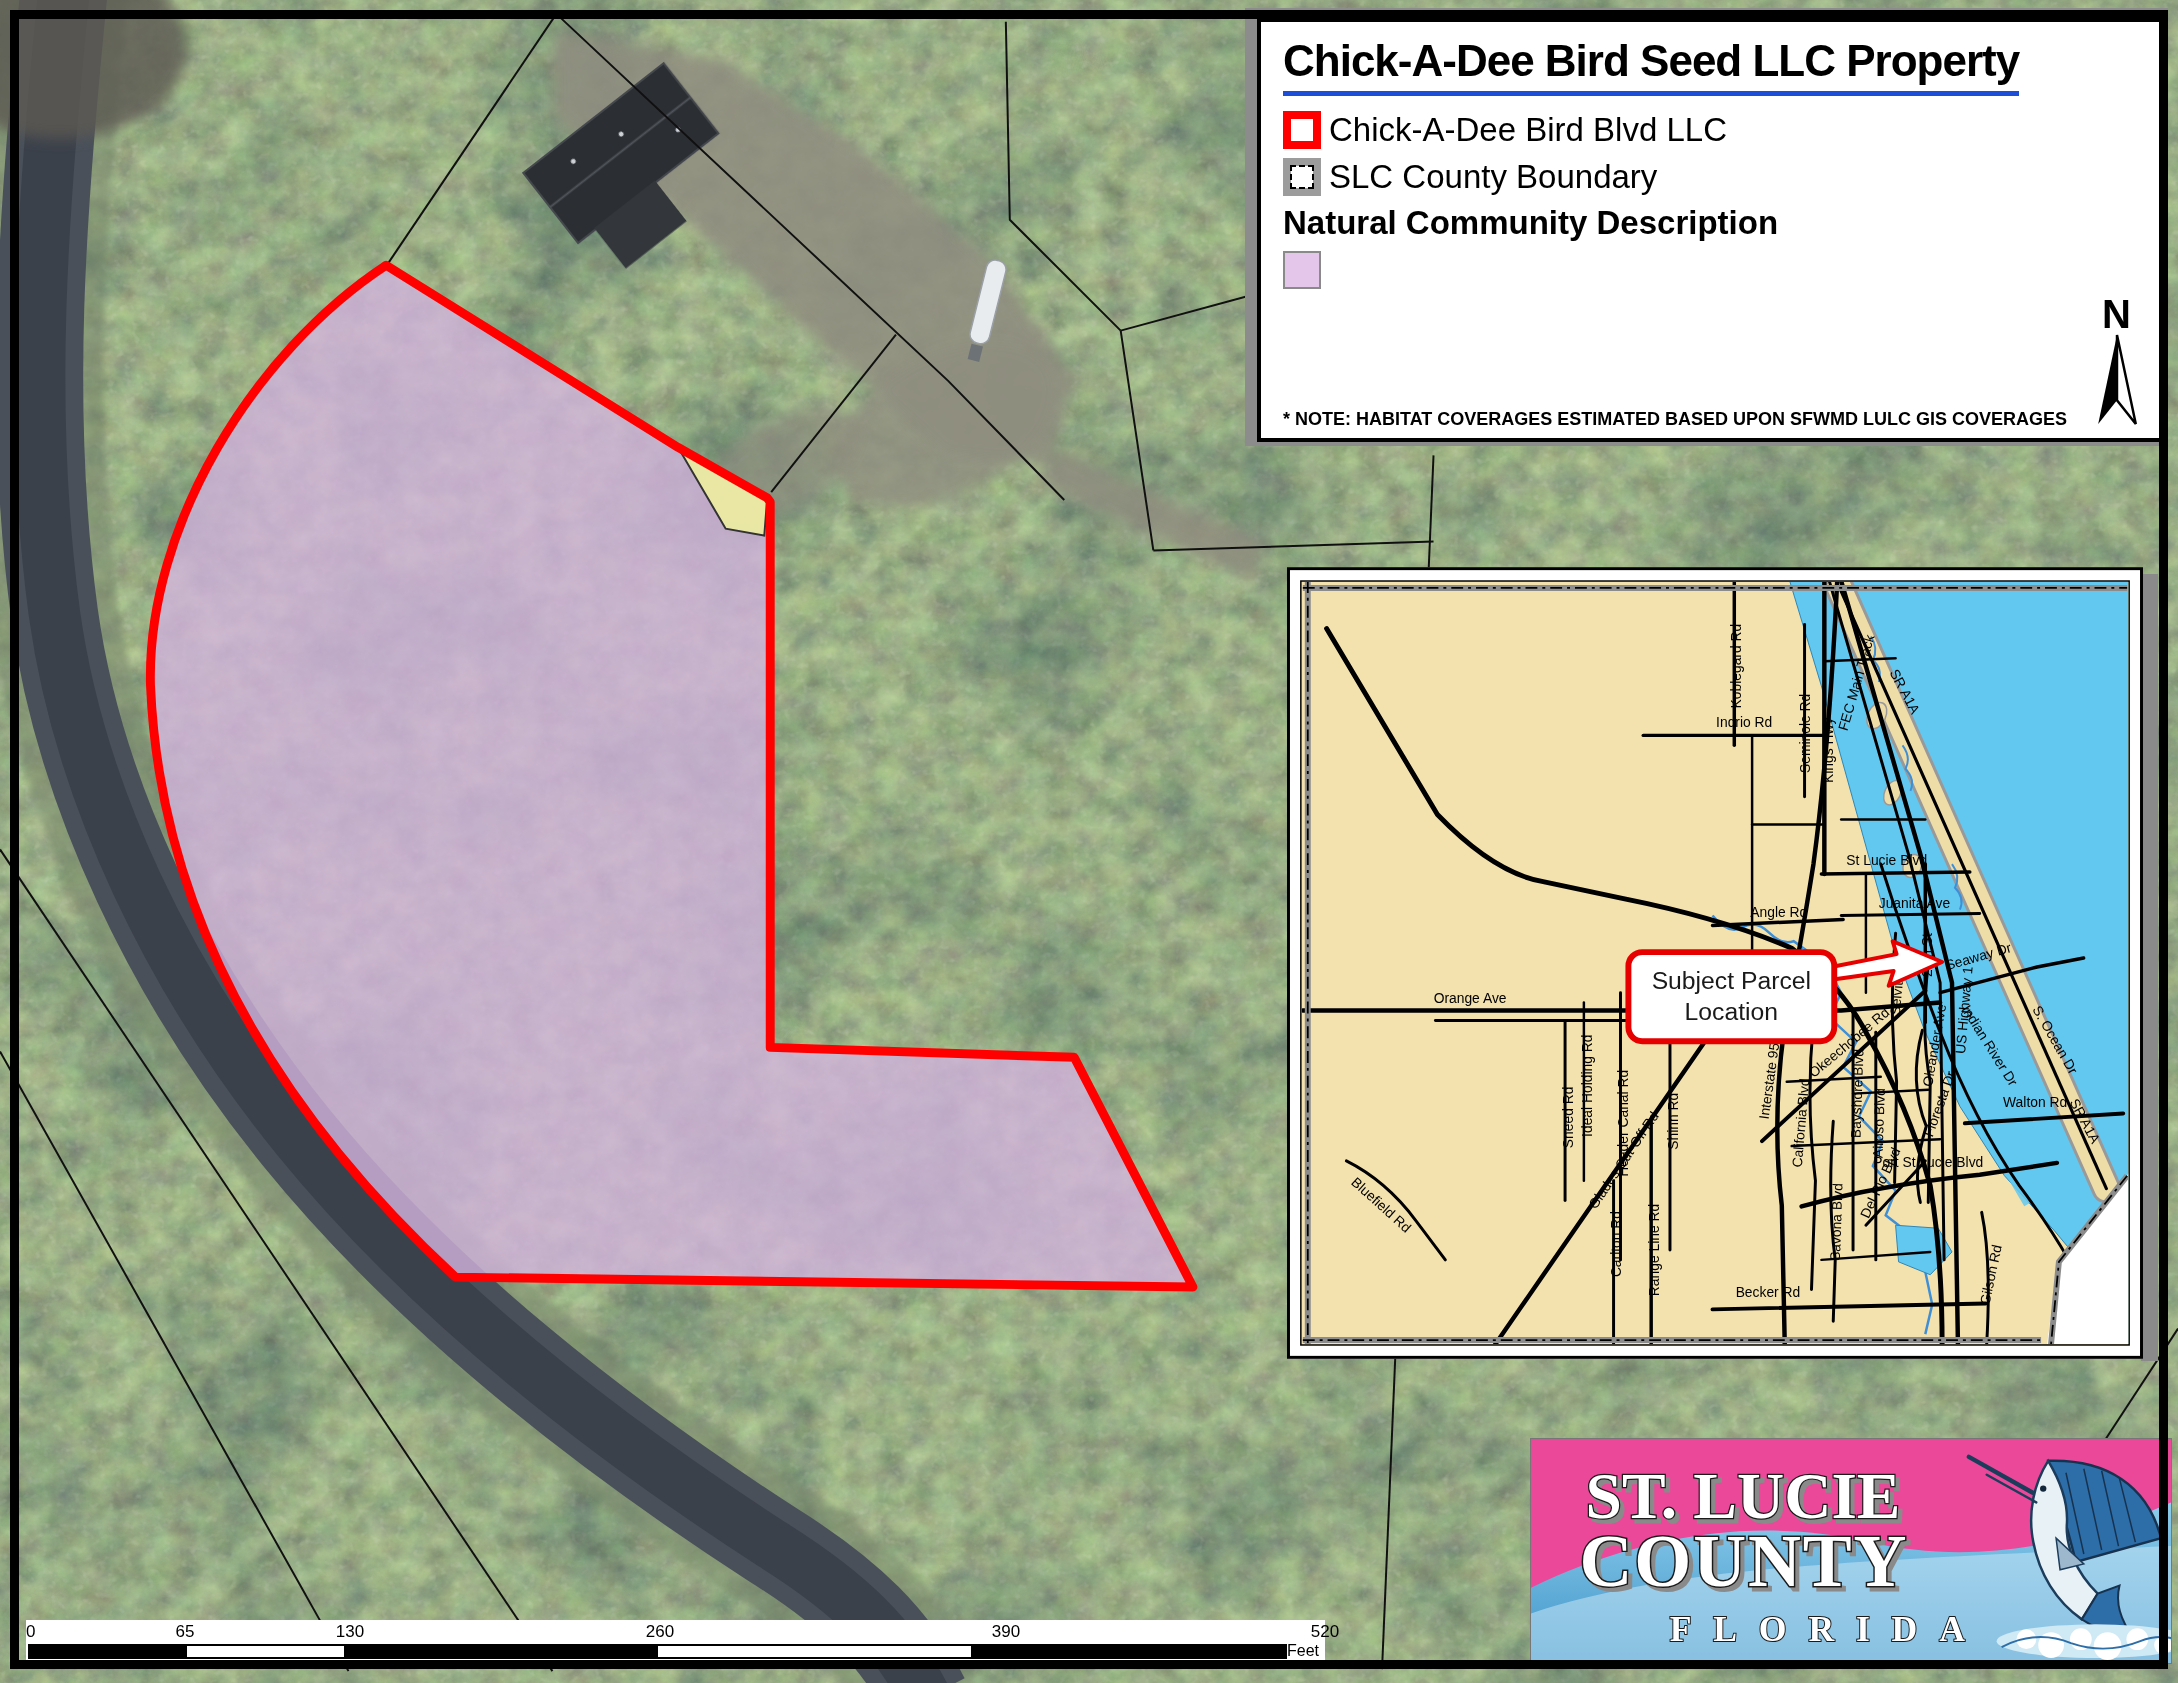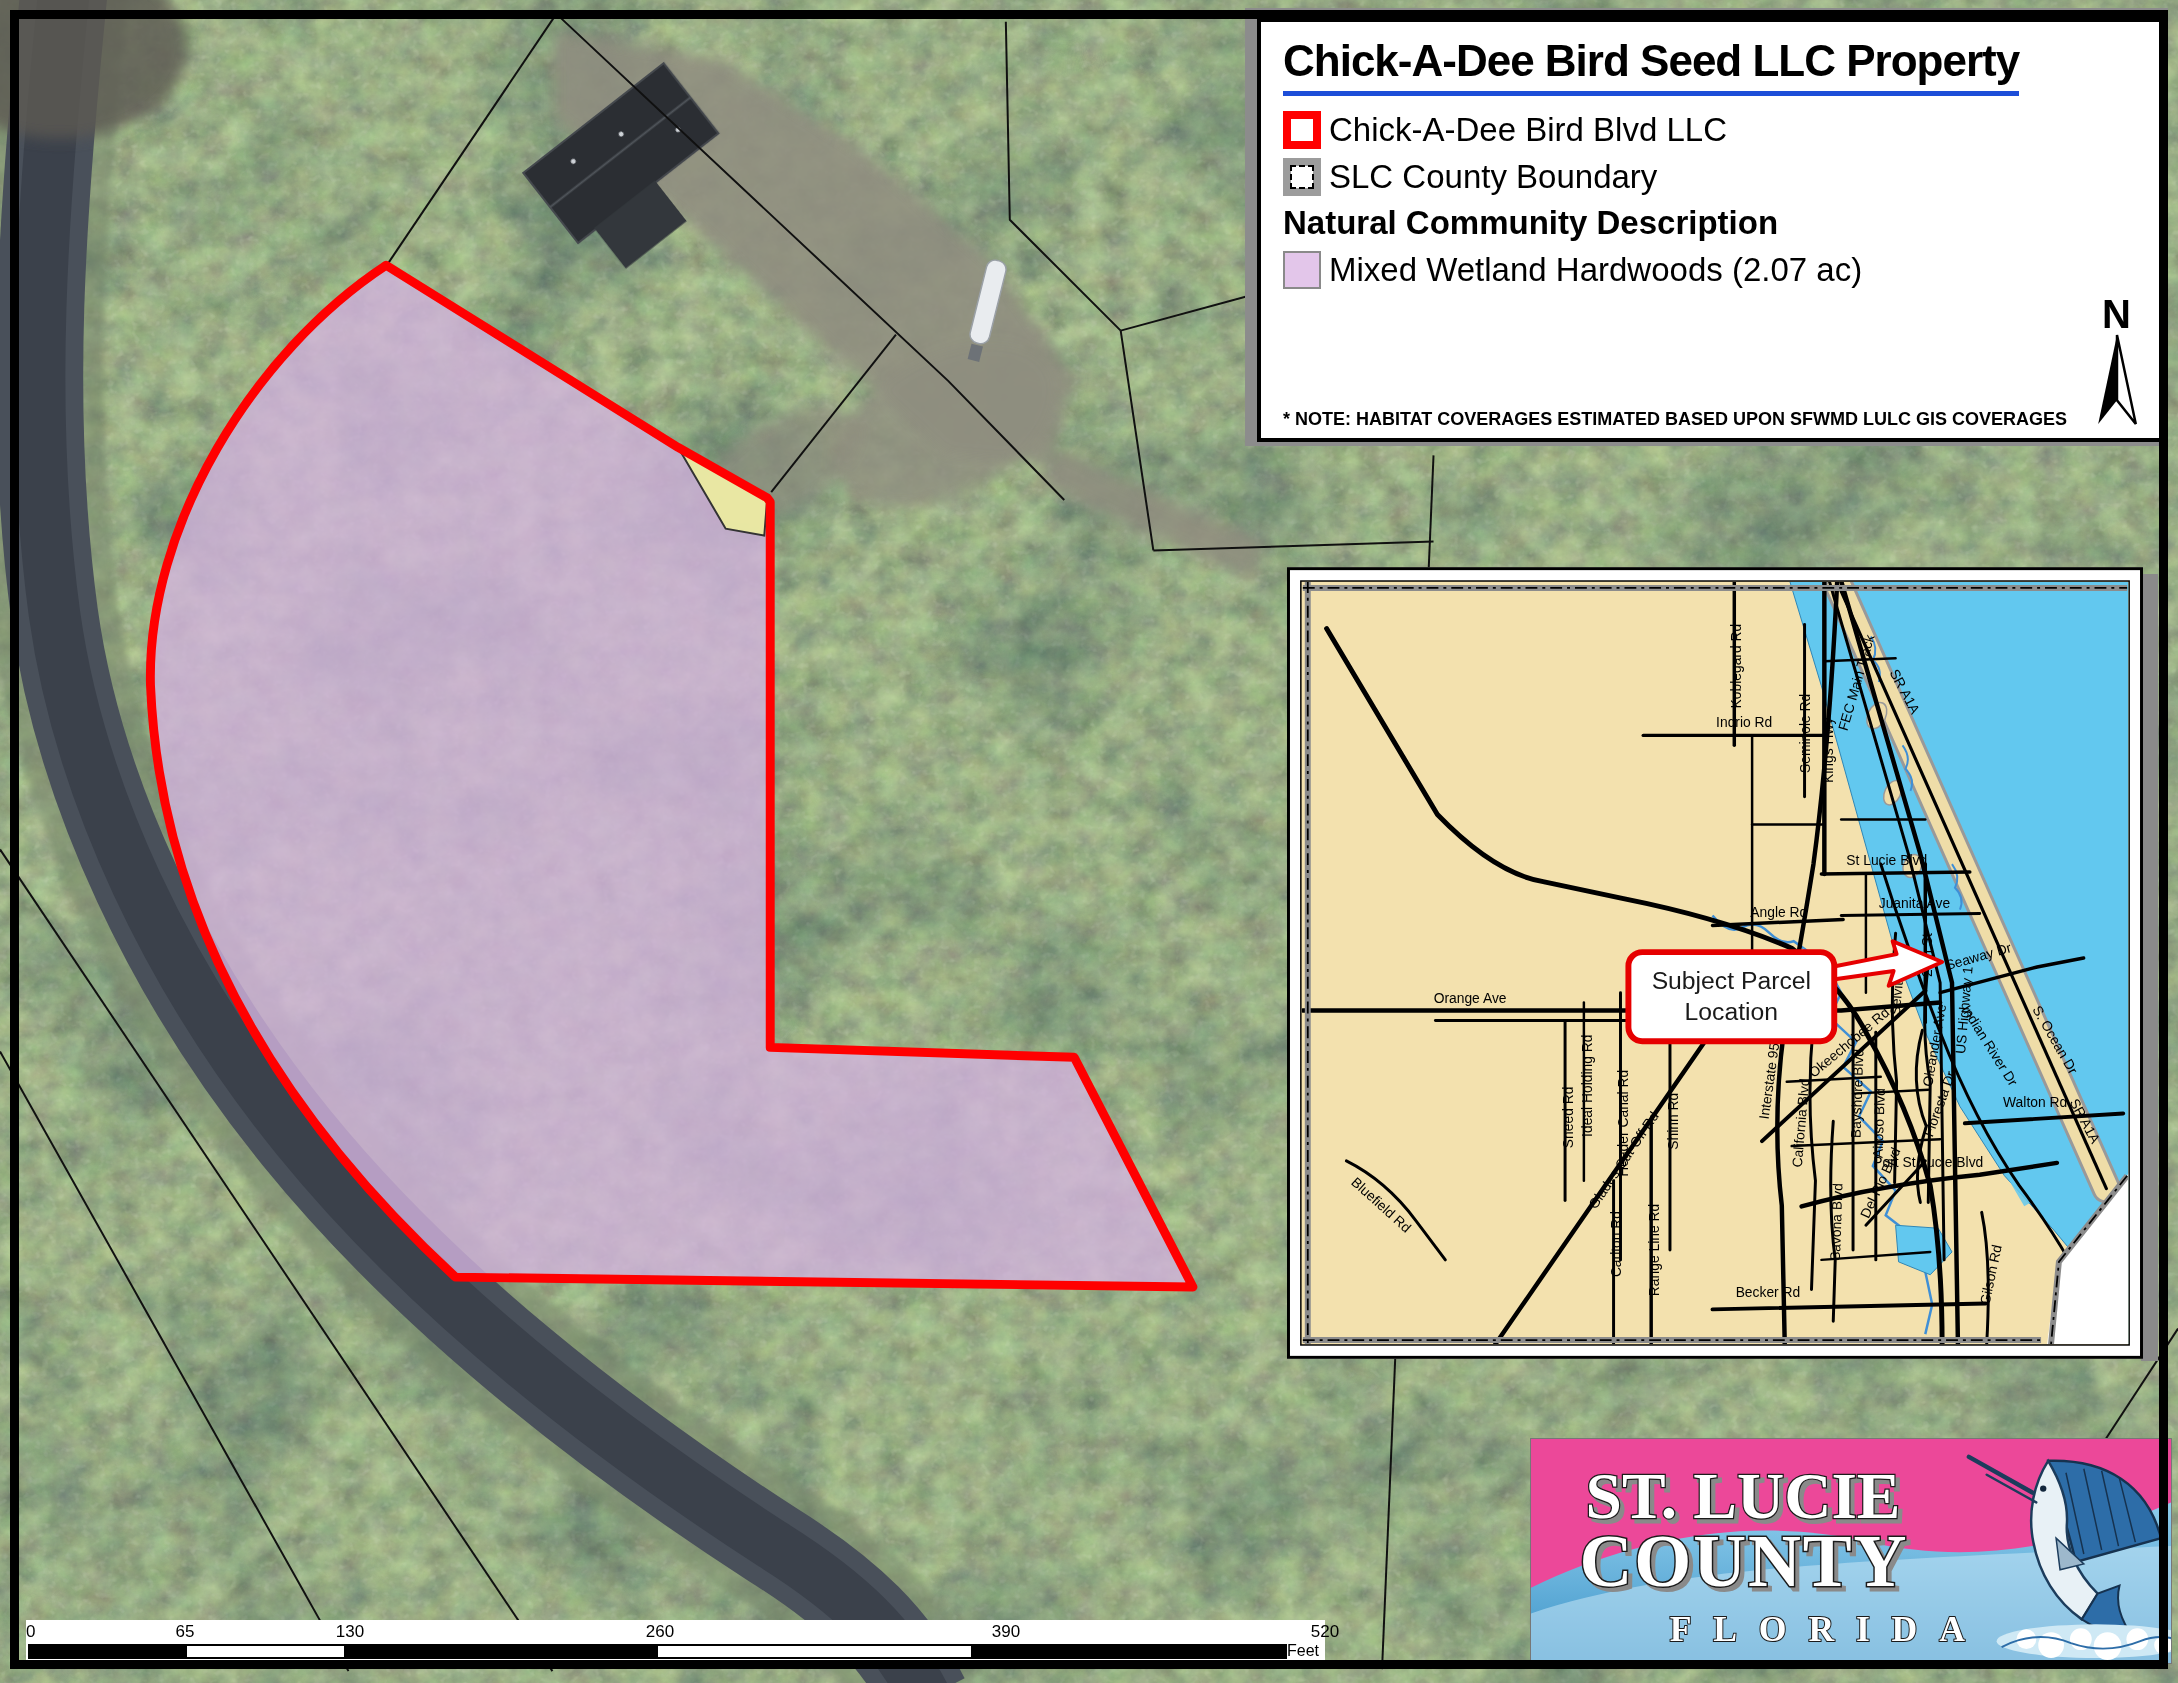--- a/index.html
+++ b/index.html
@@ -274,21 +274,20 @@
           </div>
           <div class="legend-row">
             <span class="swatch county"></span>
             <span>SLC County Boundary</span>
           </div>
         </div>
       <div class="legend-heading">Natural Community Description</div>
       <div id="habitat-items">
           <div class="legend-row">
             <span class="swatch habitat" style="background: rgb(227, 198, 234);"></span>
-            <span>Mixed Wetland Hardwoods (2.07 ac)</span>
           </div>
         </div>
       <div class="legend-note">* NOTE: HABITAT COVERAGES ESTIMATED BASED UPON SFWMD LULC GIS COVERAGES</div>
       <div id="north">
         <div class="n">N</div>
         <svg width="48" height="95" viewBox="0 0 48 96">
           <polygon points="24,2 5,92 24,68" fill="#000"></polygon>
           <polygon points="24,2 43,92 24,68" fill="#fff" stroke="#000" stroke-width="2.5"></polygon>
         </svg>
       </div>

